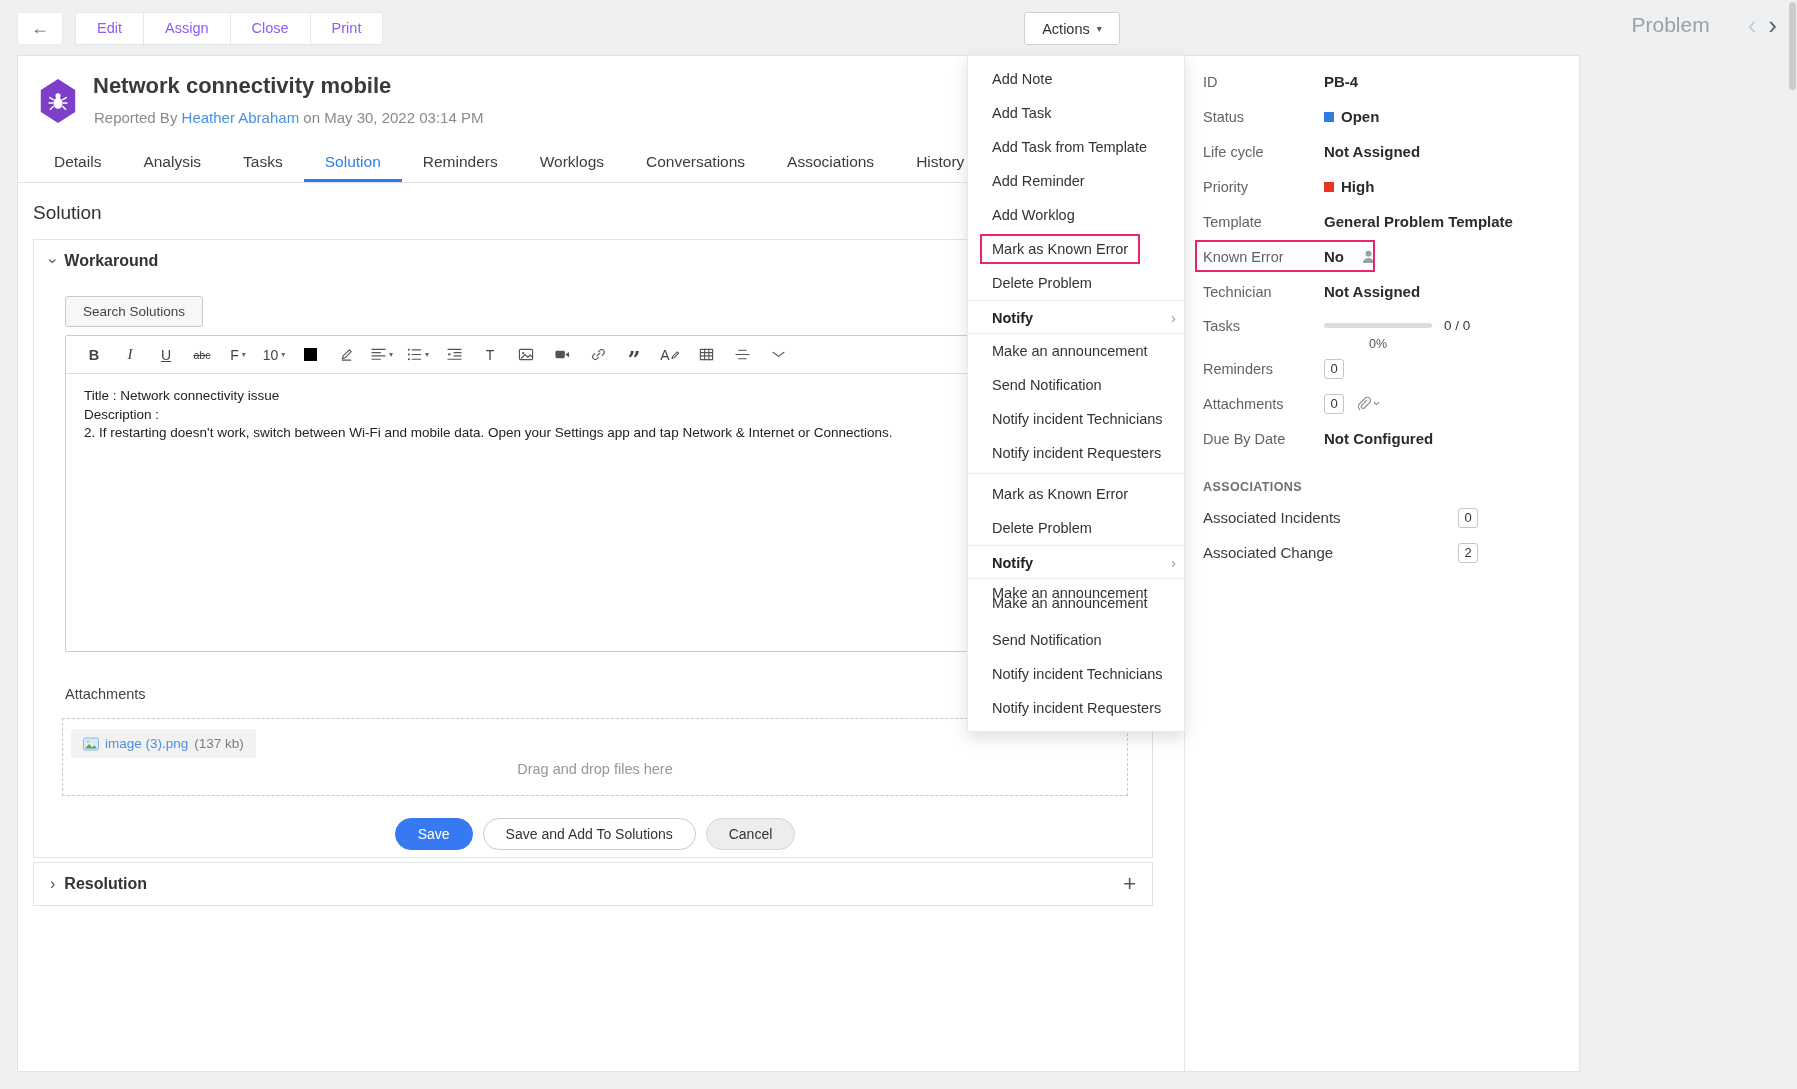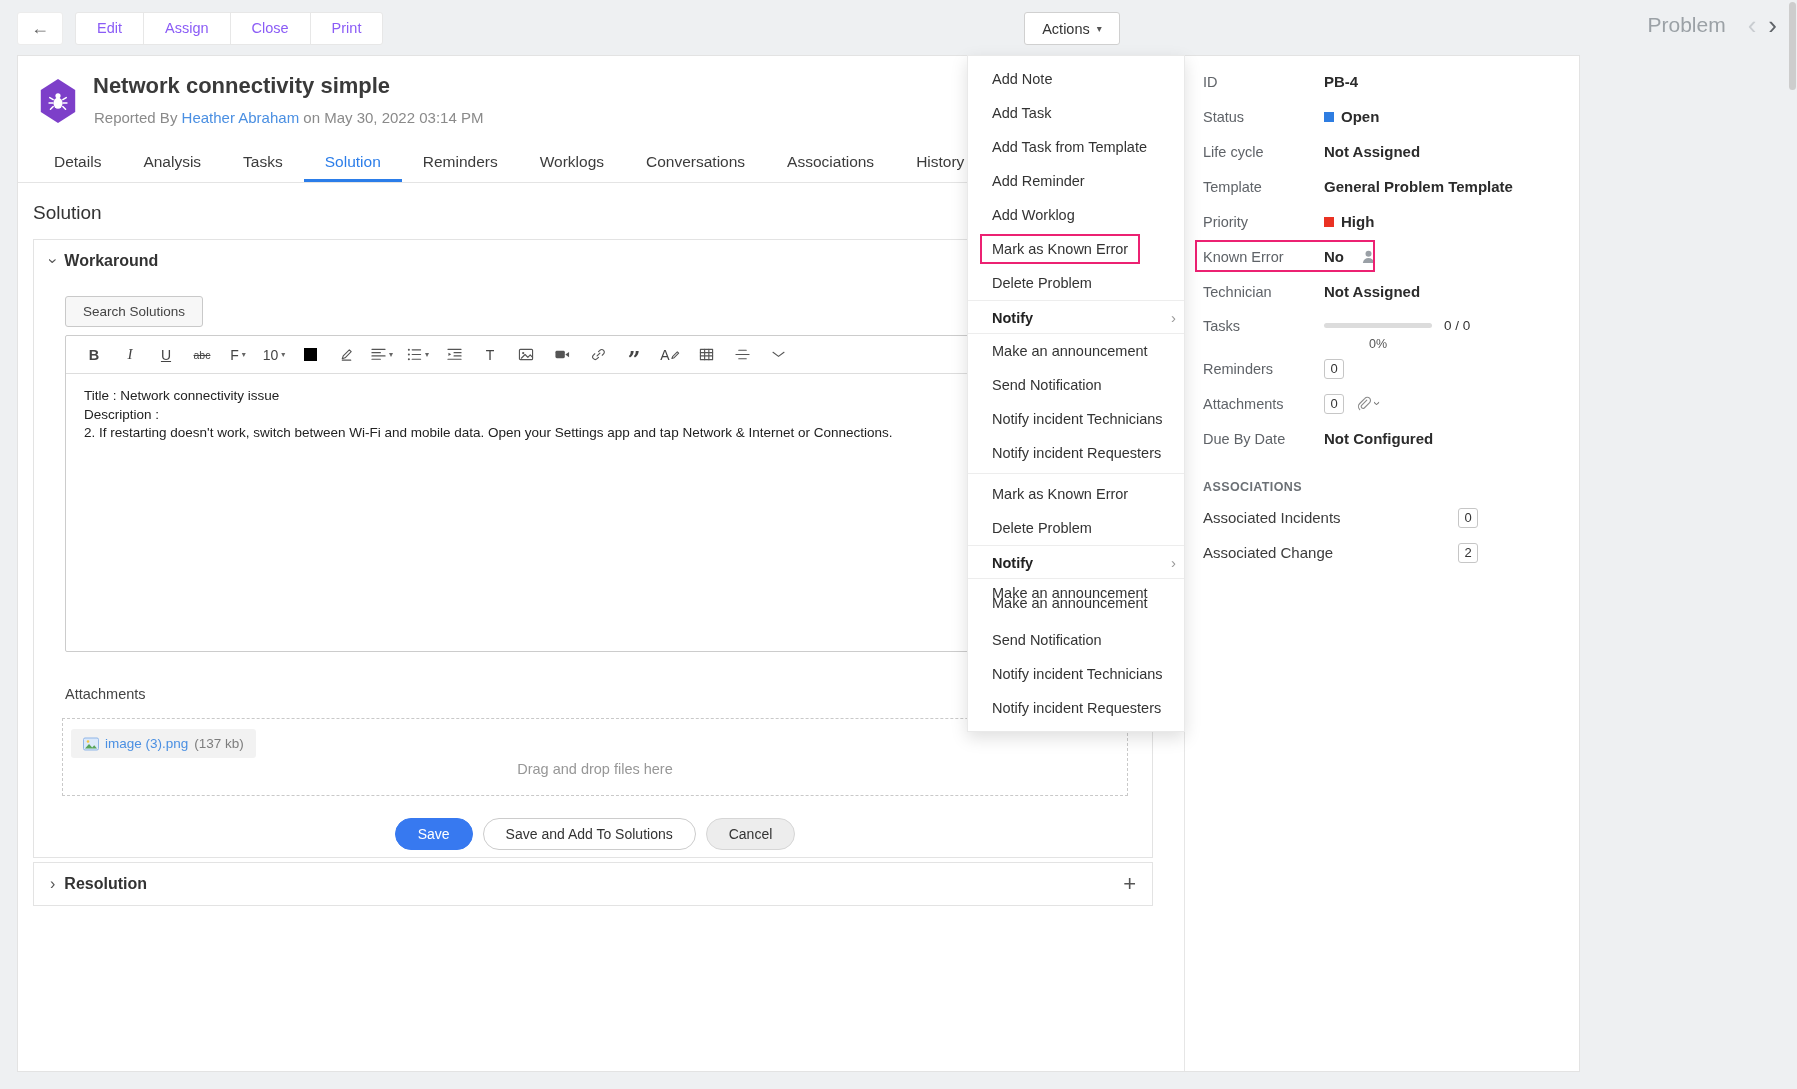--- a/index.html
+++ b/index.html
@@ -16,21 +16,21 @@
   .btn-group { position:absolute; left:75px; top:12px; display:flex; }
   .tb-btn { background:#fff; border:1px solid #e7e7e7; margin-left:-1px; padding:0 21px; height:33px;
     line-height:31px; font-size:14.5px; color:#8b5cf6; cursor:pointer; }
   .tb-btn:first-child { margin-left:0; border-radius:3px 0 0 3px; }
   .tb-btn:last-child { border-radius:0 3px 3px 0; }
   .actions-btn { position:absolute; left:1024px; top:12px; width:96px; height:33px; background:#fff;
     border:1px solid #d0d0d0; border-radius:3px; display:flex; align-items:center; justify-content:center;
     gap:7px; font-size:14.5px; color:#333; cursor:pointer; }
   .actions-btn .caret { font-size:10px; color:#555; }
   .module-area { position:absolute; right:14px; top:10px; display:flex; align-items:center; }
-  .module-label { font-size:21px; color:#9ba1a6; margin-right:16px; }
+  .module-label { font-size:21px; color:#9ba1a6; margin-right:32px; }
   .nav-prev { font-size:26px; color:#c9cdd1; padding:0 6px; cursor:pointer; line-height:30px; }
   .nav-next { font-size:26px; color:#5f6368; padding:0 6px; cursor:pointer; line-height:30px; }
   .scrollbar { position:absolute; right:1px; top:0; width:8px; height:100%; }
   .scroll-thumb { position:absolute; top:2px; right:0; width:7px; height:88px; background:#cdcdcd; border-radius:4px; }
 
   
   .card { position:absolute; left:17px; top:55px; width:1563px; height:1017px; background:#fff;
     border:1px solid #e3e3e3; }
   .main-pane { position:absolute; left:0; top:0; width:1166px; height:100%; }
   .side-pane { position:absolute; left:1166px; top:0; width:397px; height:100%; border-left:1px solid #e6e6e6; }
@@ -161,21 +161,21 @@
 
   <div class="main-pane">
 
     <div class="bug-badge">
       <svg width="22" height="22" viewBox="0 0 16 16">
         <path d="M4.5 7L2 5.5M4.3 9.5H1.5M4.5 12L2.5 14M11.5 7L14 5.5M11.7 9.5h2.8M11.5 12l2 2" stroke="#fff" stroke-width="1.1" fill="none" stroke-linecap="round"></path>
         <circle cx="8" cy="4.2" r="1.9" fill="#fff"></circle>
         <ellipse cx="8" cy="9.6" rx="3.3" ry="4.1" fill="#fff"></ellipse>
       </svg>
     </div>
-    <div class="page-title">Network connectivity simple</div>
+    <div class="page-title">Network connectivity mobile</div>
     <div class="reported-line">
       <span>Reported By</span>
       <span class="reporter-link">Heather Abraham</span>
       <span>on May 30, 2022 03:14 PM</span>
     </div>
 
     <div class="tabs-row">
       <span class="tab">Details</span>
       <span class="tab">Analysis</span>
       <span class="tab">Tasks</span>
@@ -347,29 +347,29 @@
         <div class="pvalue">
             <span class="sw sw-open"></span>
             <span>Open</span>
           </div>
       </div>
       <div class="prow">
         <div class="plabel">Life cycle</div>
         <div class="pvalue">Not Assigned</div>
       </div>
       <div class="prow">
-        <div class="plabel">Template</div>
-        <div class="pvalue">General Problem Template</div>
-      </div>
-      <div class="prow">
         <div class="plabel">Priority</div>
         <div class="pvalue">
             <span class="sw sw-high"></span>
             <span>High</span>
           </div>
+      </div>
+      <div class="prow">
+        <div class="plabel">Template</div>
+        <div class="pvalue">General Problem Template</div>
       </div>
       <div class="prow">
         <div class="hl-box"></div>
         <div class="plabel">Known Error</div>
         <div class="pvalue">
           <span>No</span>
           <svg class="person-icon" width="17" height="16" viewBox="0 0 16 16">
             <circle cx="8" cy="4.8" r="3" fill="#9aa0a6"></circle>
             <path d="M2.3 14c.5-3.3 2.9-5 5.7-5s5.2 1.7 5.7 5z" fill="#9aa0a6"></path>
           </svg>

